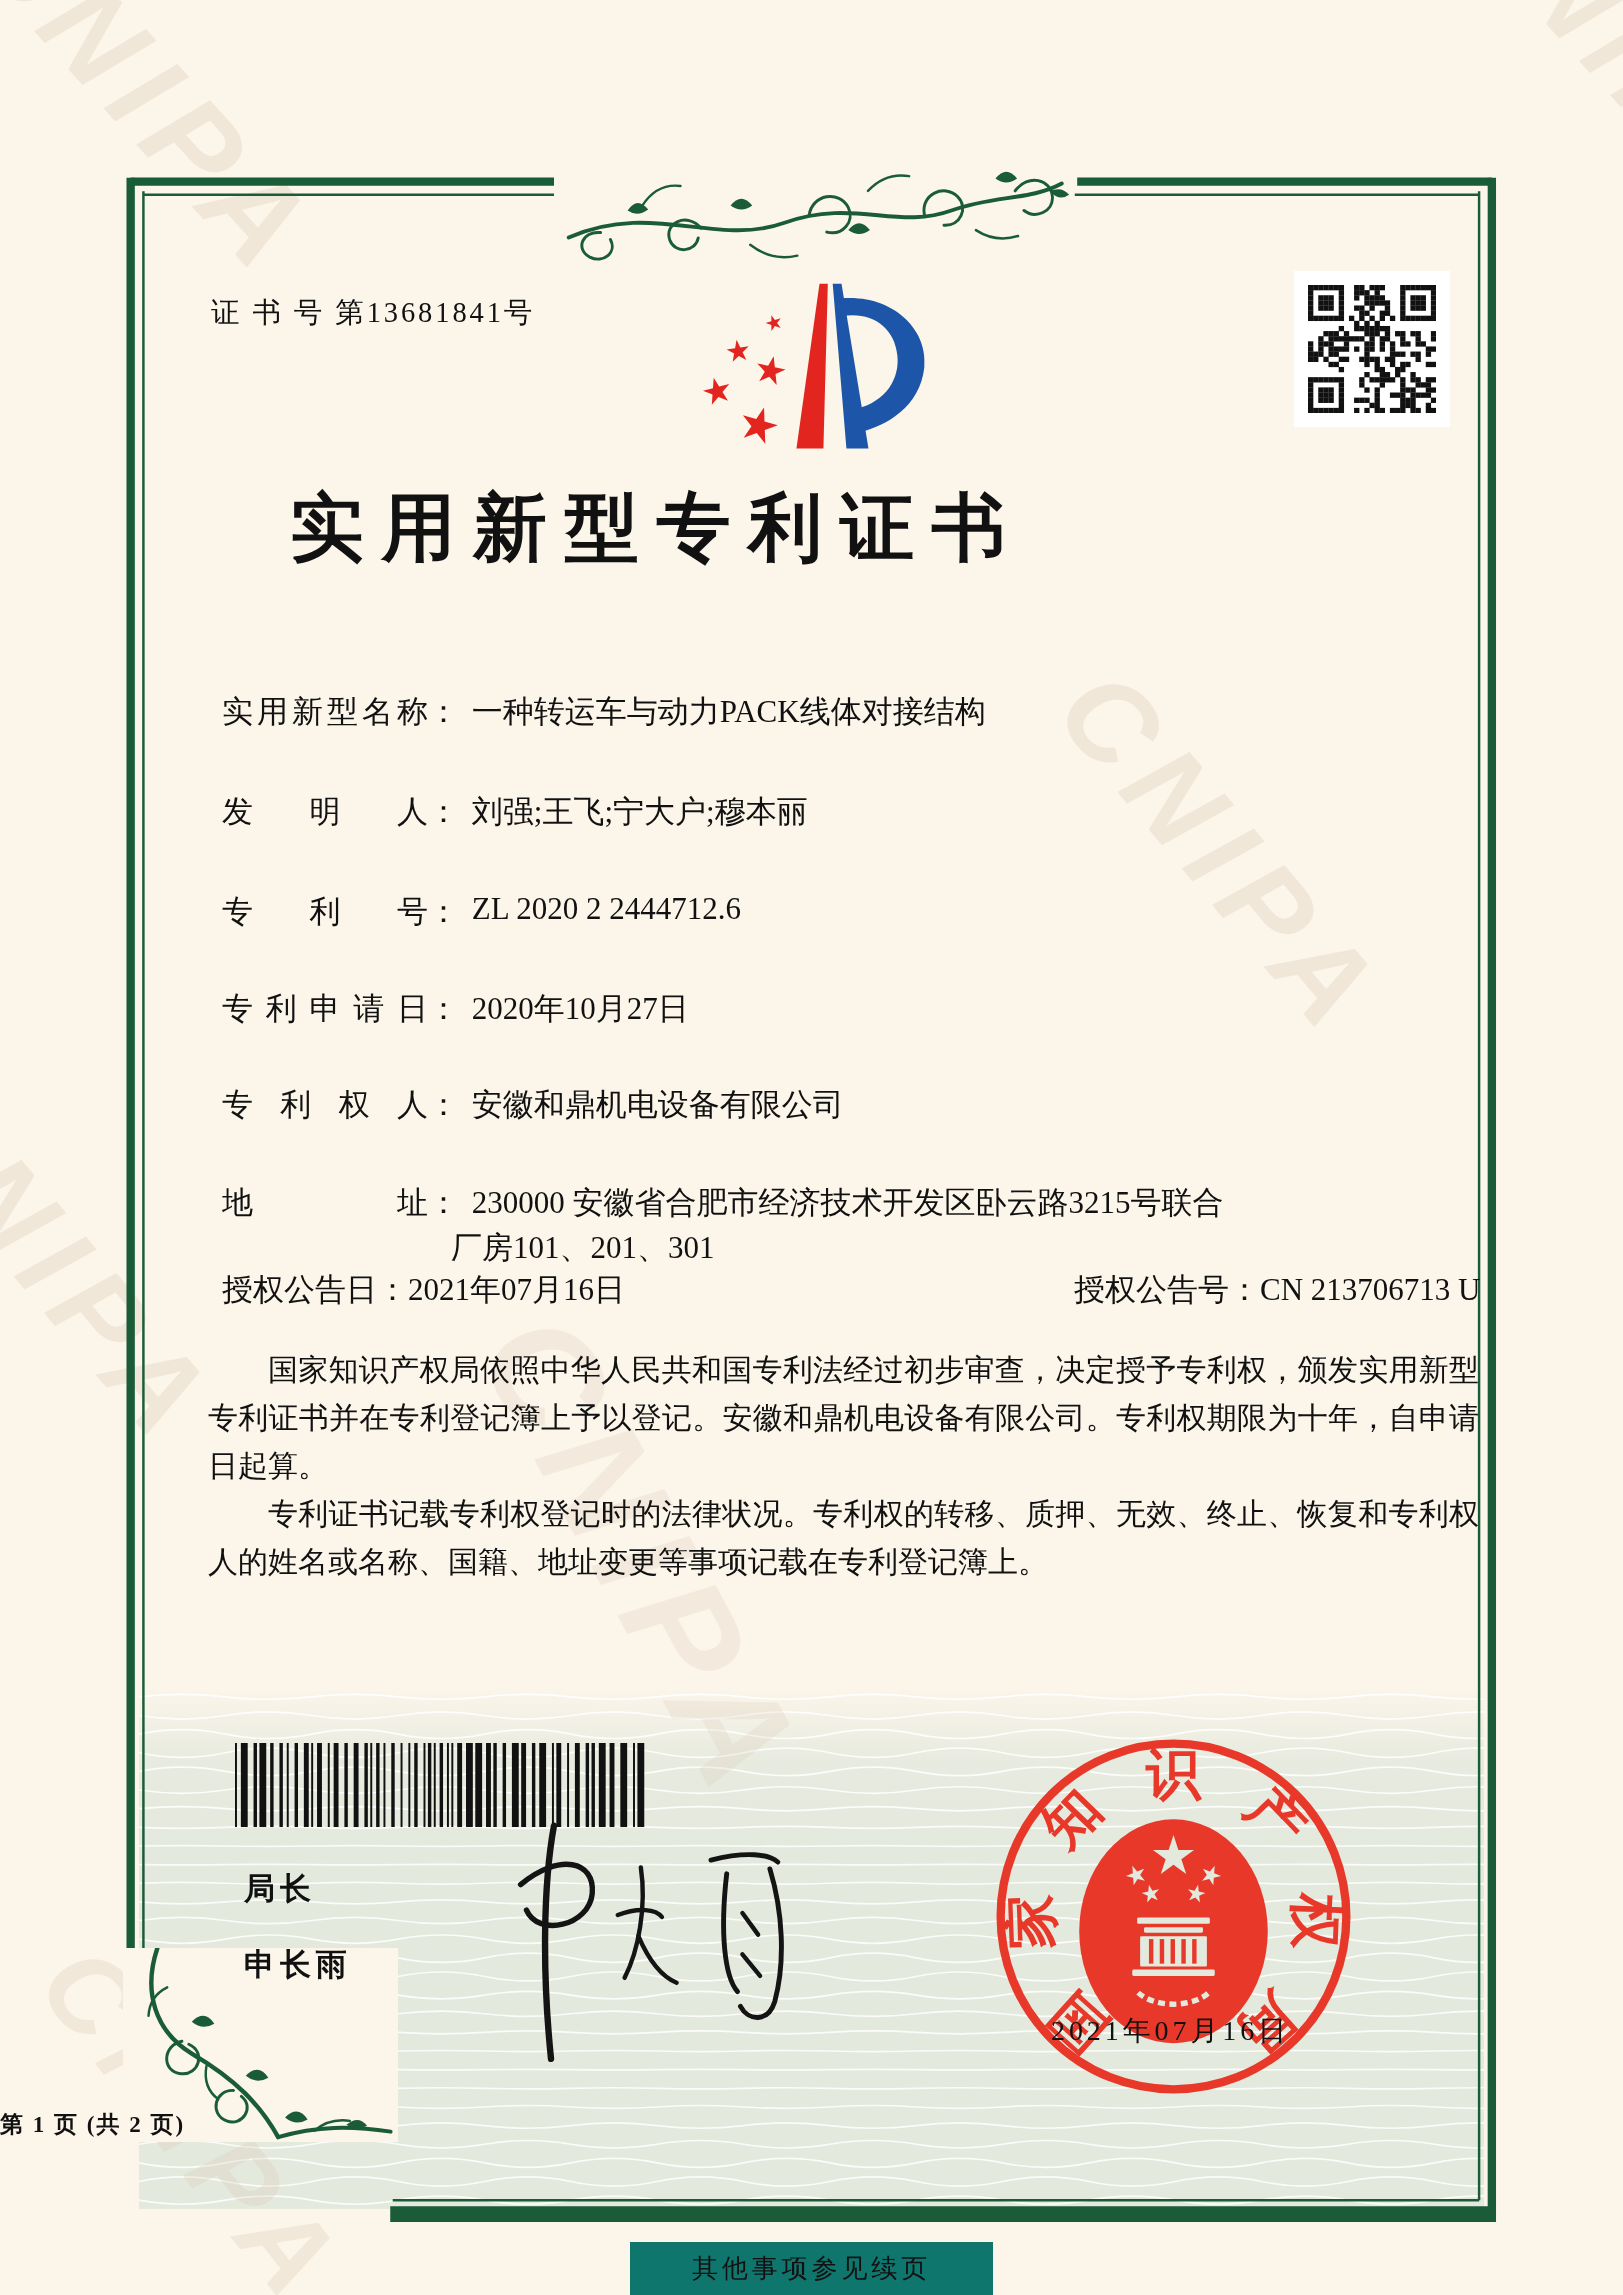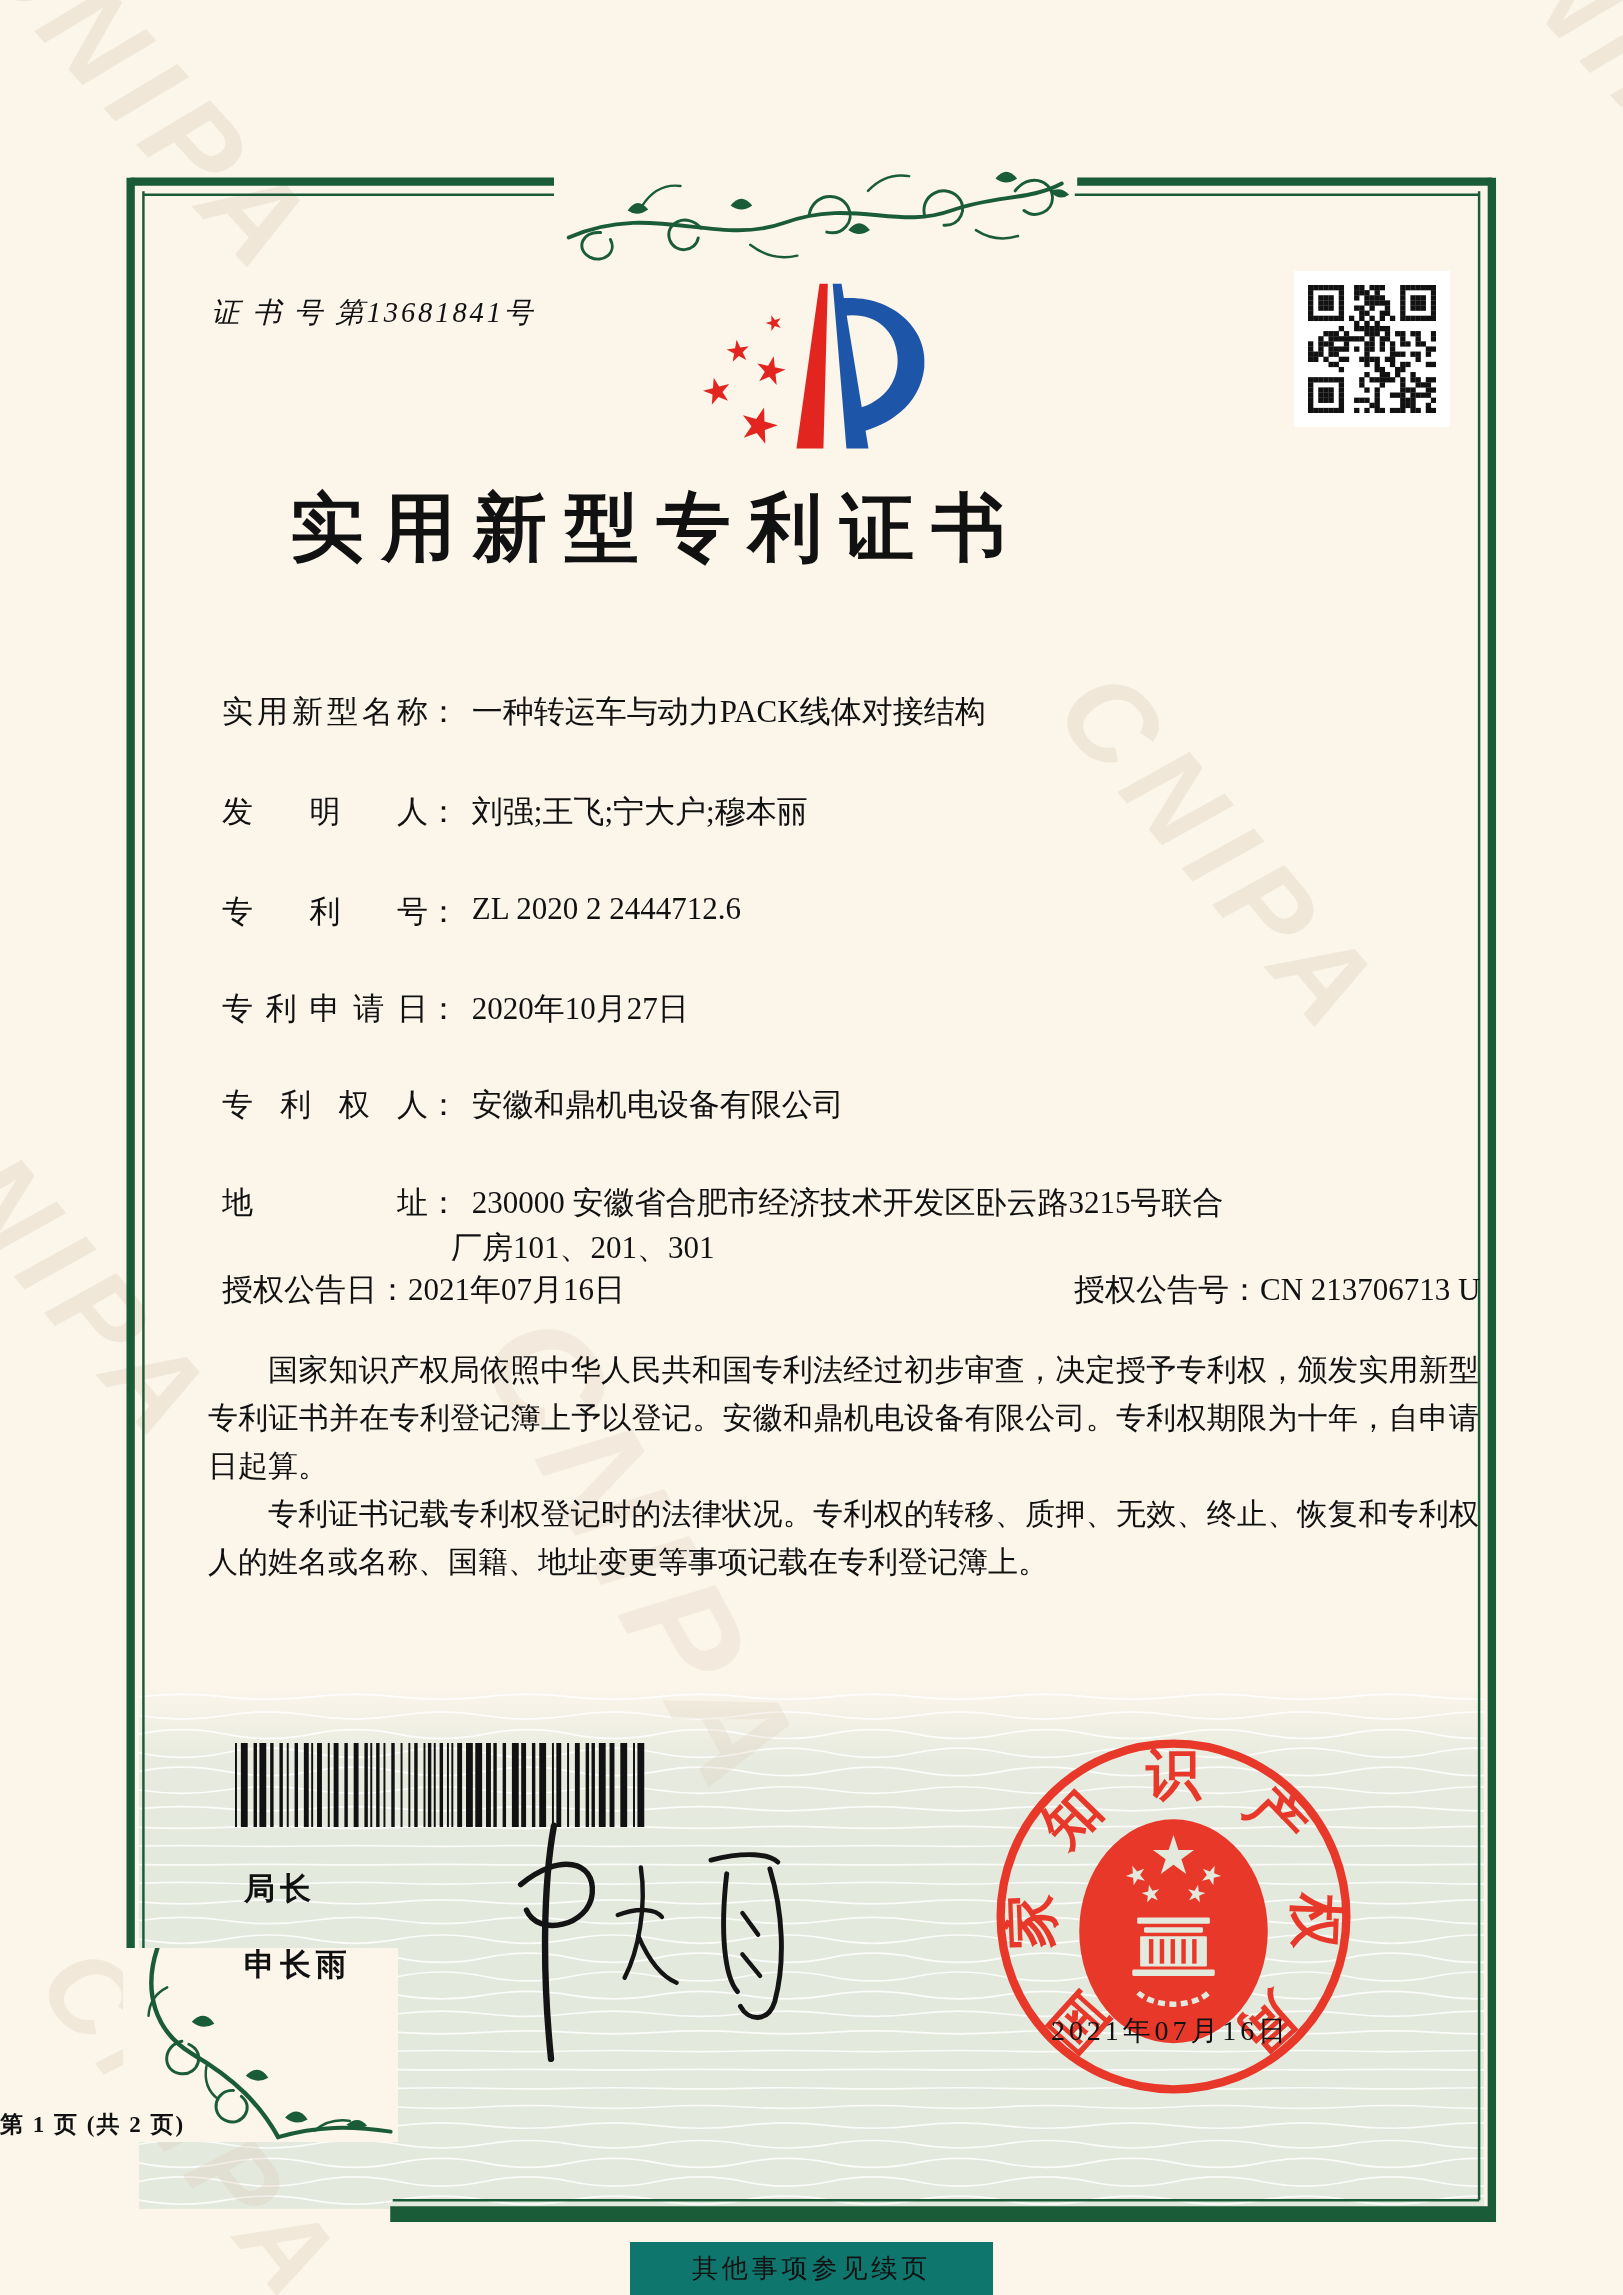--- a/index.html
+++ b/index.html
@@ -22,21 +22,21 @@
   
   .band{
     position:absolute;left:139px;top:1688px;width:1345px;height:521px;z-index:1;
     background:linear-gradient(180deg, rgba(228,233,221,0) 0%, rgba(228,233,221,.85) 14%, #E4E9DD 32%, #E4E9DD 100%);
   }
   .band svg{position:absolute;left:0;top:0;}
   
   .borderlayer,.ornament{position:absolute;z-index:3;}
   .ornament{z-index:4;}
   
-  .certno{position:absolute;left:211px;top:294px;font-size:28.5px;letter-spacing:2.9px;z-index:5;font-style:italic;}
+  .certno{position:absolute;left:211px;top:294px;font-size:28.5px;letter-spacing:2.9px;z-index:5;}
   .logo{position:absolute;left:699px;top:263px;z-index:5;}
   .qrbox{position:absolute;left:1294px;top:271px;width:156px;height:156px;background:#fff;z-index:5;}
   .qrbox svg{position:absolute;left:14.2px;top:14.2px;}
   .title{
     position:absolute;left:0;top:479px;width:1313px;text-align:center;z-index:5;
     font-size:74px;font-weight:bold;letter-spacing:17.7px;
   }
   
   .frow{position:absolute;left:222px;font-size:31px;z-index:5;white-space:nowrap;}
   .flabel{display:inline-block;width:206px;text-align:justify;text-align-last:justify;vertical-align:top;}

